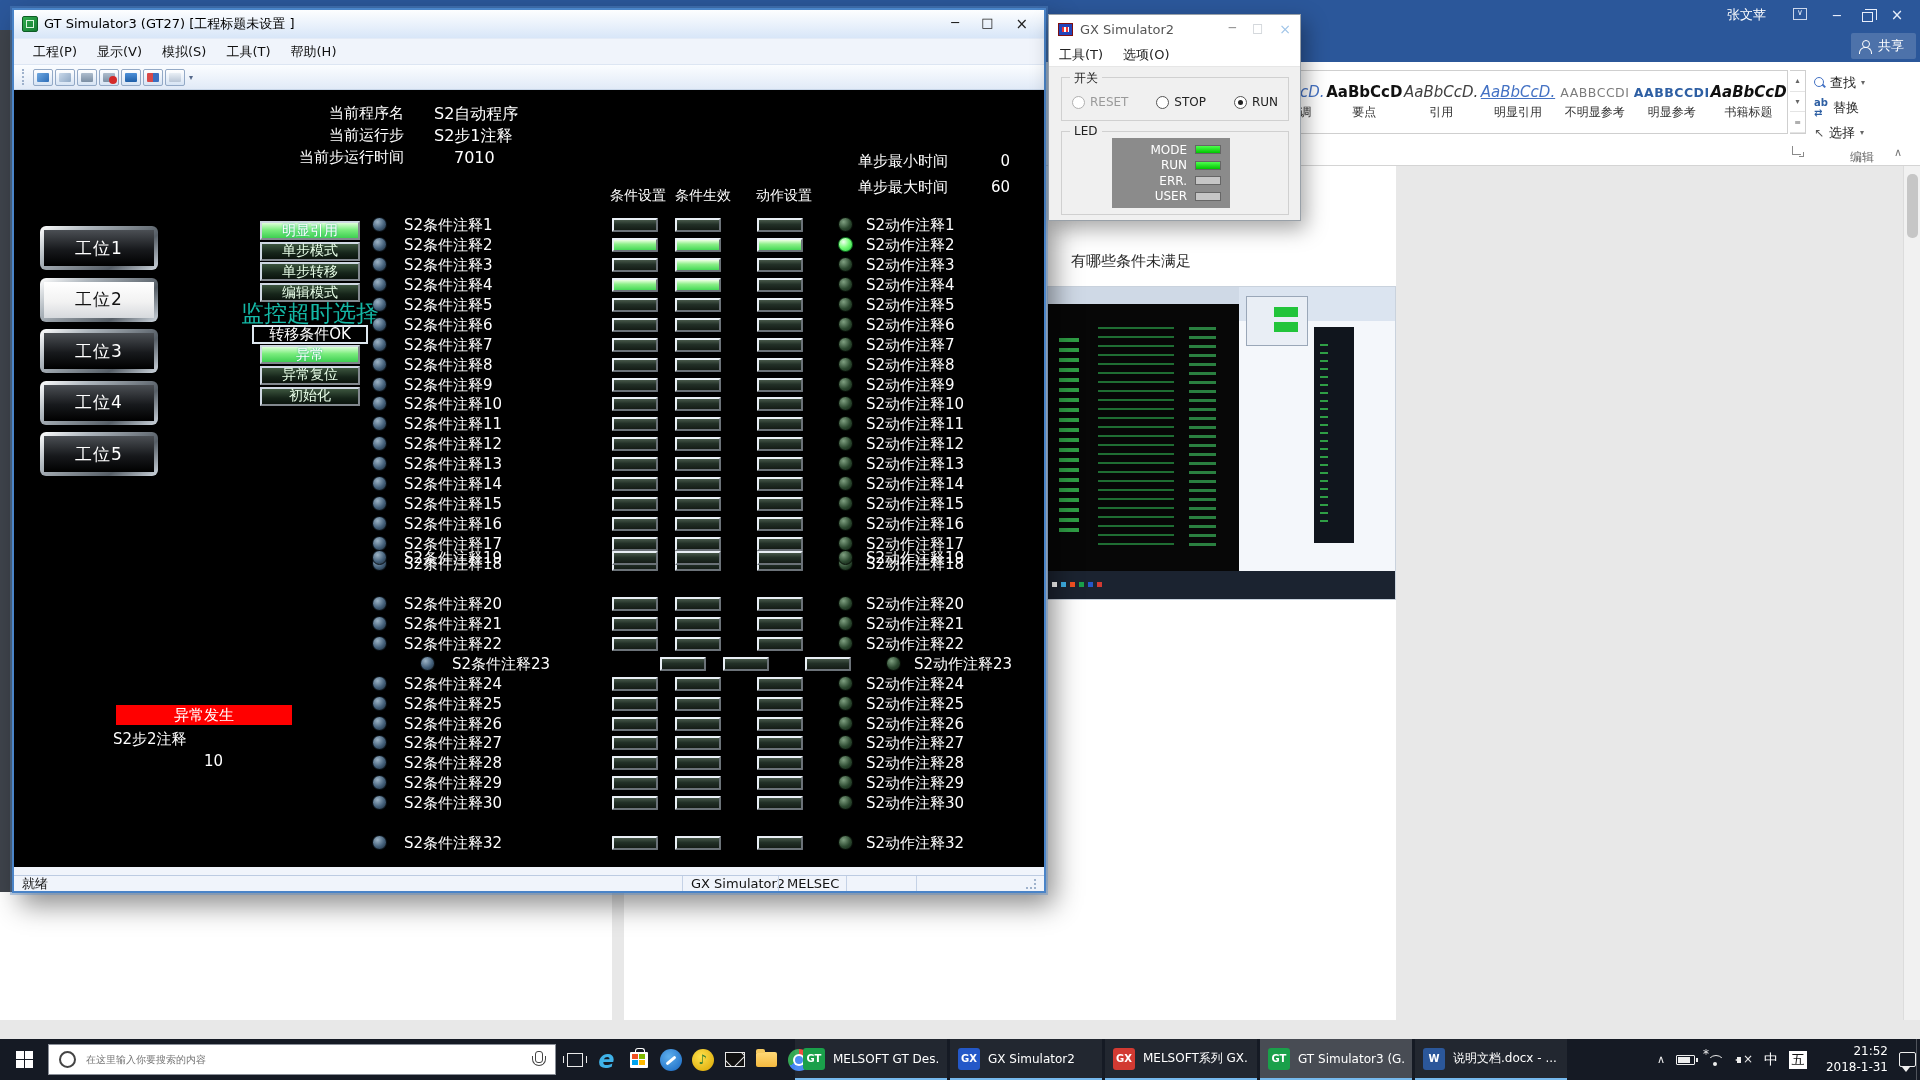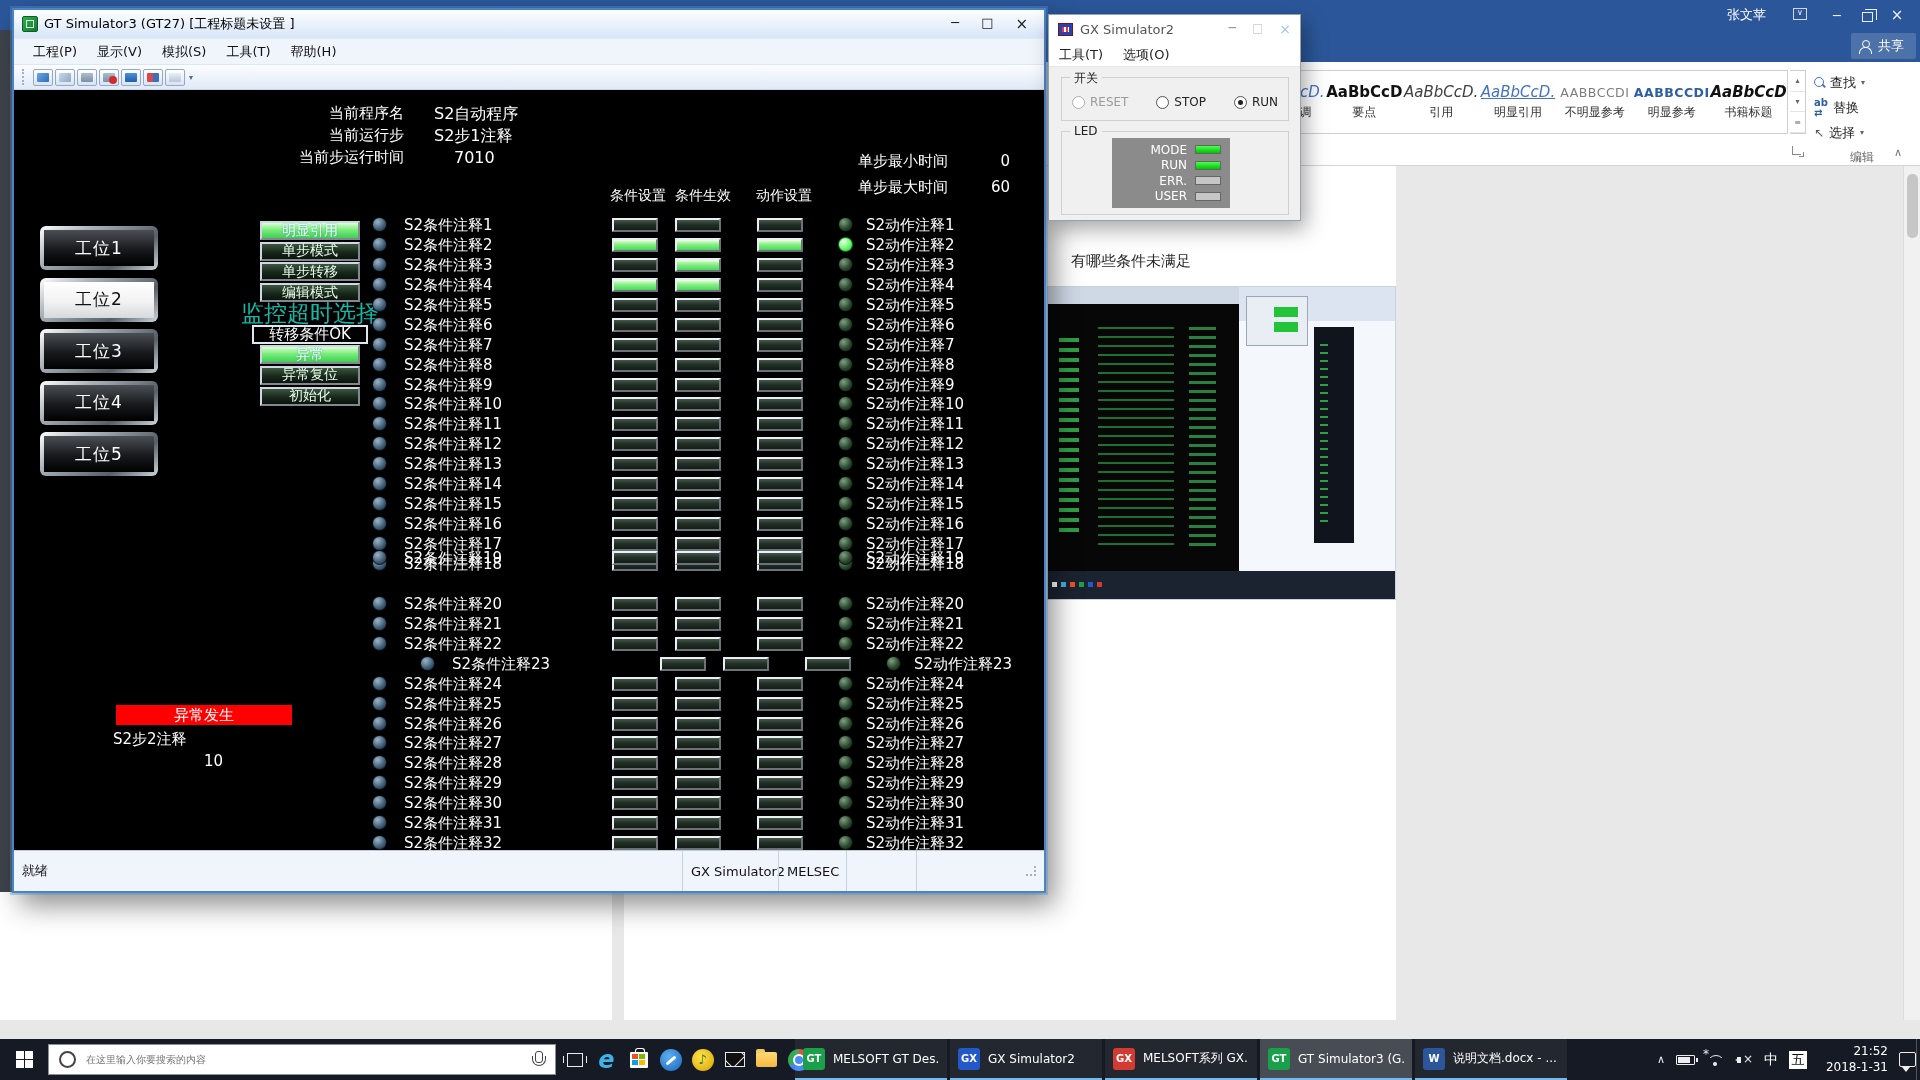--- a/index.html
+++ b/index.html
@@ -95,21 +95,21 @@
 .open-project-icon::after{background:linear-gradient(135deg,#6fa8e0,#2d6db8)}
 .save-project-icon::after{background:linear-gradient(135deg,#c8d8ea,#8fa8c4)}
 .monitor-icon::after{background:linear-gradient(#aebdcd,#7c8fa4)}
 .stop-monitor-icon::after{background:linear-gradient(#aebdcd,#7c8fa4)}
 .stop-monitor-icon::before{content:"";position:absolute;right:1px;bottom:1px;width:8px;height:8px;border-radius:50%;background:#d42a2a;z-index:2}
 .screen-image-icon::after{background:linear-gradient(#4d90d8,#1f5fa8)}
 .device-monitor-icon::after{background:linear-gradient(90deg,#d84848 50%,#3a6fc0 50%)}
 .setup-icon::after{background:linear-gradient(#e8eef5,#b9c6d6)}
 .tb-caret{font-size:8px;color:#55688a;margin-left:3px}
 .gt-screen{position:absolute;left:0;top:80px;width:1030px;height:777px;background:#000;overflow:hidden;color:#fff}
-.gt-status{position:absolute;left:0;bottom:0;width:1030px;height:41px;background:#f0f4fb;border-top:1px solid #bccbe2;display:flex;align-items:center;font-size:13px;color:#111}
+.gt-status{position:absolute;left:0;bottom:0;width:1030px;height:16px;background:#f0f4fb;border-top:1px solid #bccbe2;display:flex;align-items:center;font-size:13px;color:#111}
 .gt-status .cell{height:100%;display:flex;align-items:center;padding:0 8px;border-left:1px solid #c5d2e6;white-space:nowrap}
 .cell.ready{flex:1;border-left:none}
 .cell.c1{width:96px}.cell.c2{width:68px}.cell.c3{width:70px}.cell.c4{width:128px;justify-content:flex-end}
 .grip2{width:10px;height:10px;border-right:2px dotted #9fb2cc;border-bottom:2px dotted #9fb2cc}
 
 
 .info-row{position:absolute;left:230px;width:420px;display:flex}
 .info-label{width:160px;text-align:right;font-size:15px;color:#fff;white-space:nowrap}
 .info-value{margin-left:30px;font-size:16px;color:#fff;white-space:nowrap}
 .ir1{top:14px}.ir2{top:36px}.ir3{top:58px}
@@ -726,29 +726,20 @@
         </div>
         <div class="hmi-row" style="top: 704.26px;">
           <span class="circ circ-l"></span>
           <span class="lbl lbl-c">S2条件注释30</span>
           <span class="bar bar1"></span>
           <span class="bar bar2"></span>
           <span class="bar bar3"></span>
           <span class="circ circ-r"></span>
           <span class="lbl lbl-a">S2动作注释30</span>
         </div>
-        <div class="hmi-row" style="top: 724.2px;">
-          <span class="circ circ-l"></span>
-          <span class="lbl lbl-c">S2条件注释31</span>
-          <span class="bar bar1"></span>
-          <span class="bar bar2"></span>
-          <span class="bar bar3"></span>
-          <span class="circ circ-r"></span>
-          <span class="lbl lbl-a">S2动作注释31</span>
-        </div>
         <div class="hmi-row" style="top: 744.14px;">
           <span class="circ circ-l"></span>
           <span class="lbl lbl-c">S2条件注释32</span>
           <span class="bar bar1"></span>
           <span class="bar bar2"></span>
           <span class="bar bar3"></span>
           <span class="circ circ-r"></span>
           <span class="lbl lbl-a">S2动作注释32</span>
         </div>
       </div>

